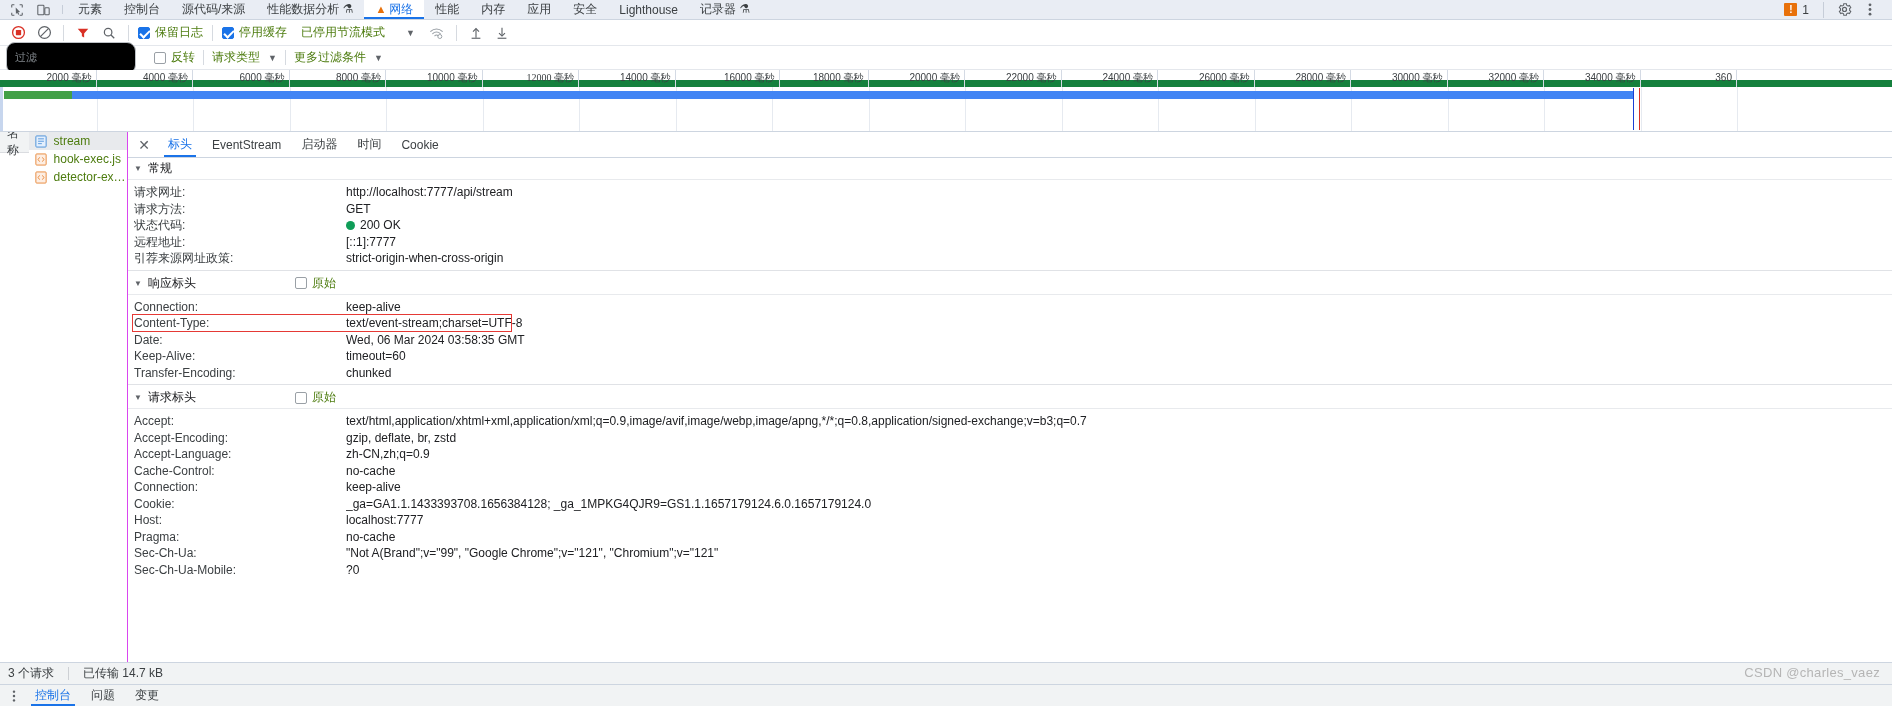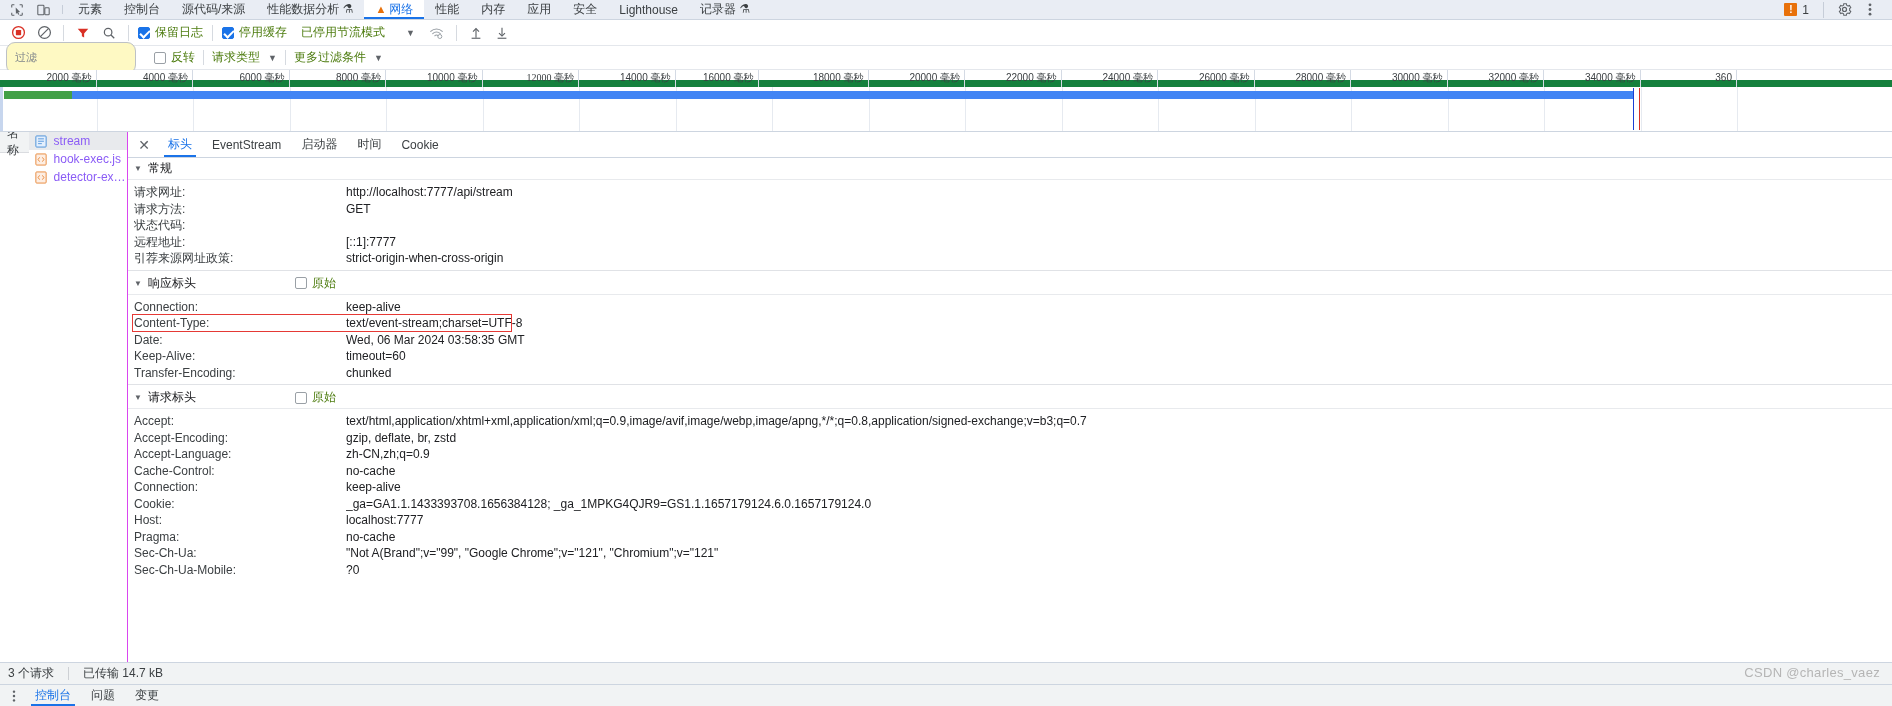--- a/index.html
+++ b/index.html
@@ -91,21 +91,21 @@
 
   
   .filter-row {
     height: 24px; background: #fff; display: flex; align-items: center;
     padding: 0 6px; gap: 6px; border-bottom: 1px solid #e4e7ec; flex: 0 0 auto;
   }
   .filter-input {
     width: 130px; height: 32px;
     border: 1px solid #bdc1c6; border-radius: 9px;
     font-size: 11px; color: #80868b; padding: 0 8px;
-    display: flex; align-items: center; background: #fef9c3;
+    display: flex; align-items: center; background: #000000;
     font-family: "Liberation Sans", sans-serif;
   }
   .f-sep { width: 1px; height: 15px; background: #d6dae0; }
 
   
   .overview { height: 62px; flex: 0 0 auto; position: relative; border-bottom: 1px solid #cdd5e0; background: #fff; }
   .ruler { position: absolute; left: 0; right: 0; top: 0; height: 17px; border-bottom: 7px solid #15803d; }
   .tick {
     position: absolute; top: 0; height: 17px;
     border-right: 1px solid #d4dae4;
@@ -122,21 +122,21 @@
   .mark-red { position: absolute; top: 18px; bottom: 1px; width: 1px; background: #d93025; }
   .ov-left-handle { position: absolute; left: 0; top: 17px; bottom: 0; width: 3px; background: #c7d6ee; }
 
   
   .body-split { flex: 1 1 auto; display: flex; min-height: 0; }
 
   
   .req-list { width: 128px; flex: 0 0 128px; border-right: 1px solid #d946ef; background: #fff; display: flex; flex-direction: row; }
   .req-head { height: 21px; background: #f1f3f4; border-bottom: 1px solid #dadce0; display: flex; align-items: center; padding-left: 7px; font-size: 12px; color: #3c4043; }
   .req-rows { flex: 1 1 auto; overflow: hidden; }
-  .req-row { height: 18px; display: flex; align-items: center; gap: 6px; padding-left: 6px; font-size: 12px; color: #8b5cf6; cursor: pointer; }
+  .req-row { height: 18px; display: flex; align-items: center; gap: 6px; padding-left: 6px; font-size: 12px; color: #4d7c0f; cursor: pointer; }
   .req-row.selected { background: #e8eaed; }
   .ficon { width: 13px; height: 13px; flex: 0 0 13px; display: flex; align-items: center; justify-content: center; }
   .ficon svg { display: block; }
   .req-name { overflow: hidden; text-overflow: ellipsis; white-space: nowrap; }
 
   
   .detail { flex: 1 1 auto; display: flex; flex-direction: column; min-width: 0; background: #fff; }
   .detail-tabs {
     height: 26px; flex: 0 0 auto; display: flex; align-items: stretch;
     border-bottom: 1px solid #cdd5e0; background: #fff; padding-left: 2px;
@@ -357,21 +357,21 @@
   <div class="overview">
     <div class="ov-left-handle"></div>
     <div class="ruler" id="ruler">
         <div class="tick" style="left: 0px; width: 96.5px;">2000 毫秒</div>
         <div class="tick" style="left: 96.5px; width: 96.5px;">4000 毫秒</div>
         <div class="tick" style="left: 193px; width: 96.5px;">6000 毫秒</div>
         <div class="tick" style="left: 289.5px; width: 96.5px;">8000 毫秒</div>
         <div class="tick" style="left: 386px; width: 96.5px;">10000 毫秒</div>
         <div class="tick" style="left: 482.5px; width: 96.5px; font-family: Liberation Serif, serif;">12000 毫秒</div>
         <div class="tick" style="left: 579px; width: 96.5px;">14000 毫秒</div>
-        <div class="tick" style="left: 662px; width: 96.5px;">16000 毫秒</div>
+        <div class="tick" style="left: 683px; width: 96.5px;">16000 毫秒</div>
         <div class="tick" style="left: 772px; width: 96.5px;">18000 毫秒</div>
         <div class="tick" style="left: 868.5px; width: 96.5px;">20000 毫秒</div>
         <div class="tick" style="left: 965px; width: 96.5px;">22000 毫秒</div>
         <div class="tick" style="left: 1061.5px; width: 96.5px;">24000 毫秒</div>
         <div class="tick" style="left: 1158px; width: 96.5px;">26000 毫秒</div>
         <div class="tick" style="left: 1254.5px; width: 96.5px;">28000 毫秒</div>
         <div class="tick" style="left: 1351px; width: 96.5px;">30000 毫秒</div>
         <div class="tick" style="left: 1447.5px; width: 96.5px;">32000 毫秒</div>
         <div class="tick" style="left: 1544px; width: 96.5px;">34000 毫秒</div>
         <div class="tick" style="left: 1640.5px; width: 96.5px;">360</div>
@@ -471,20 +471,21 @@
           <div class="hrow">
             <span class="hk">请求网址:</span>
             <span class="hv">http://localhost:7777/api/stream</span>
           </div>
           <div class="hrow">
             <span class="hk">请求方法:</span>
             <span class="hv">GET</span>
           </div>
           <div class="hrow">
             <span class="hk">状态代码:</span>
+            <span class="hv"><span class="status-dot"></span><span>200 OK</span></span>
           </div>
           <div class="hrow">
             <span class="hk">远程地址:</span>
             <span class="hv">[::1]:7777</span>
           </div>
           <div class="hrow">
             <span class="hk">引荐来源网址政策:</span>
             <span class="hv">strict-origin-when-cross-origin</span>
           </div>
           <div class="sec-divider"></div>

